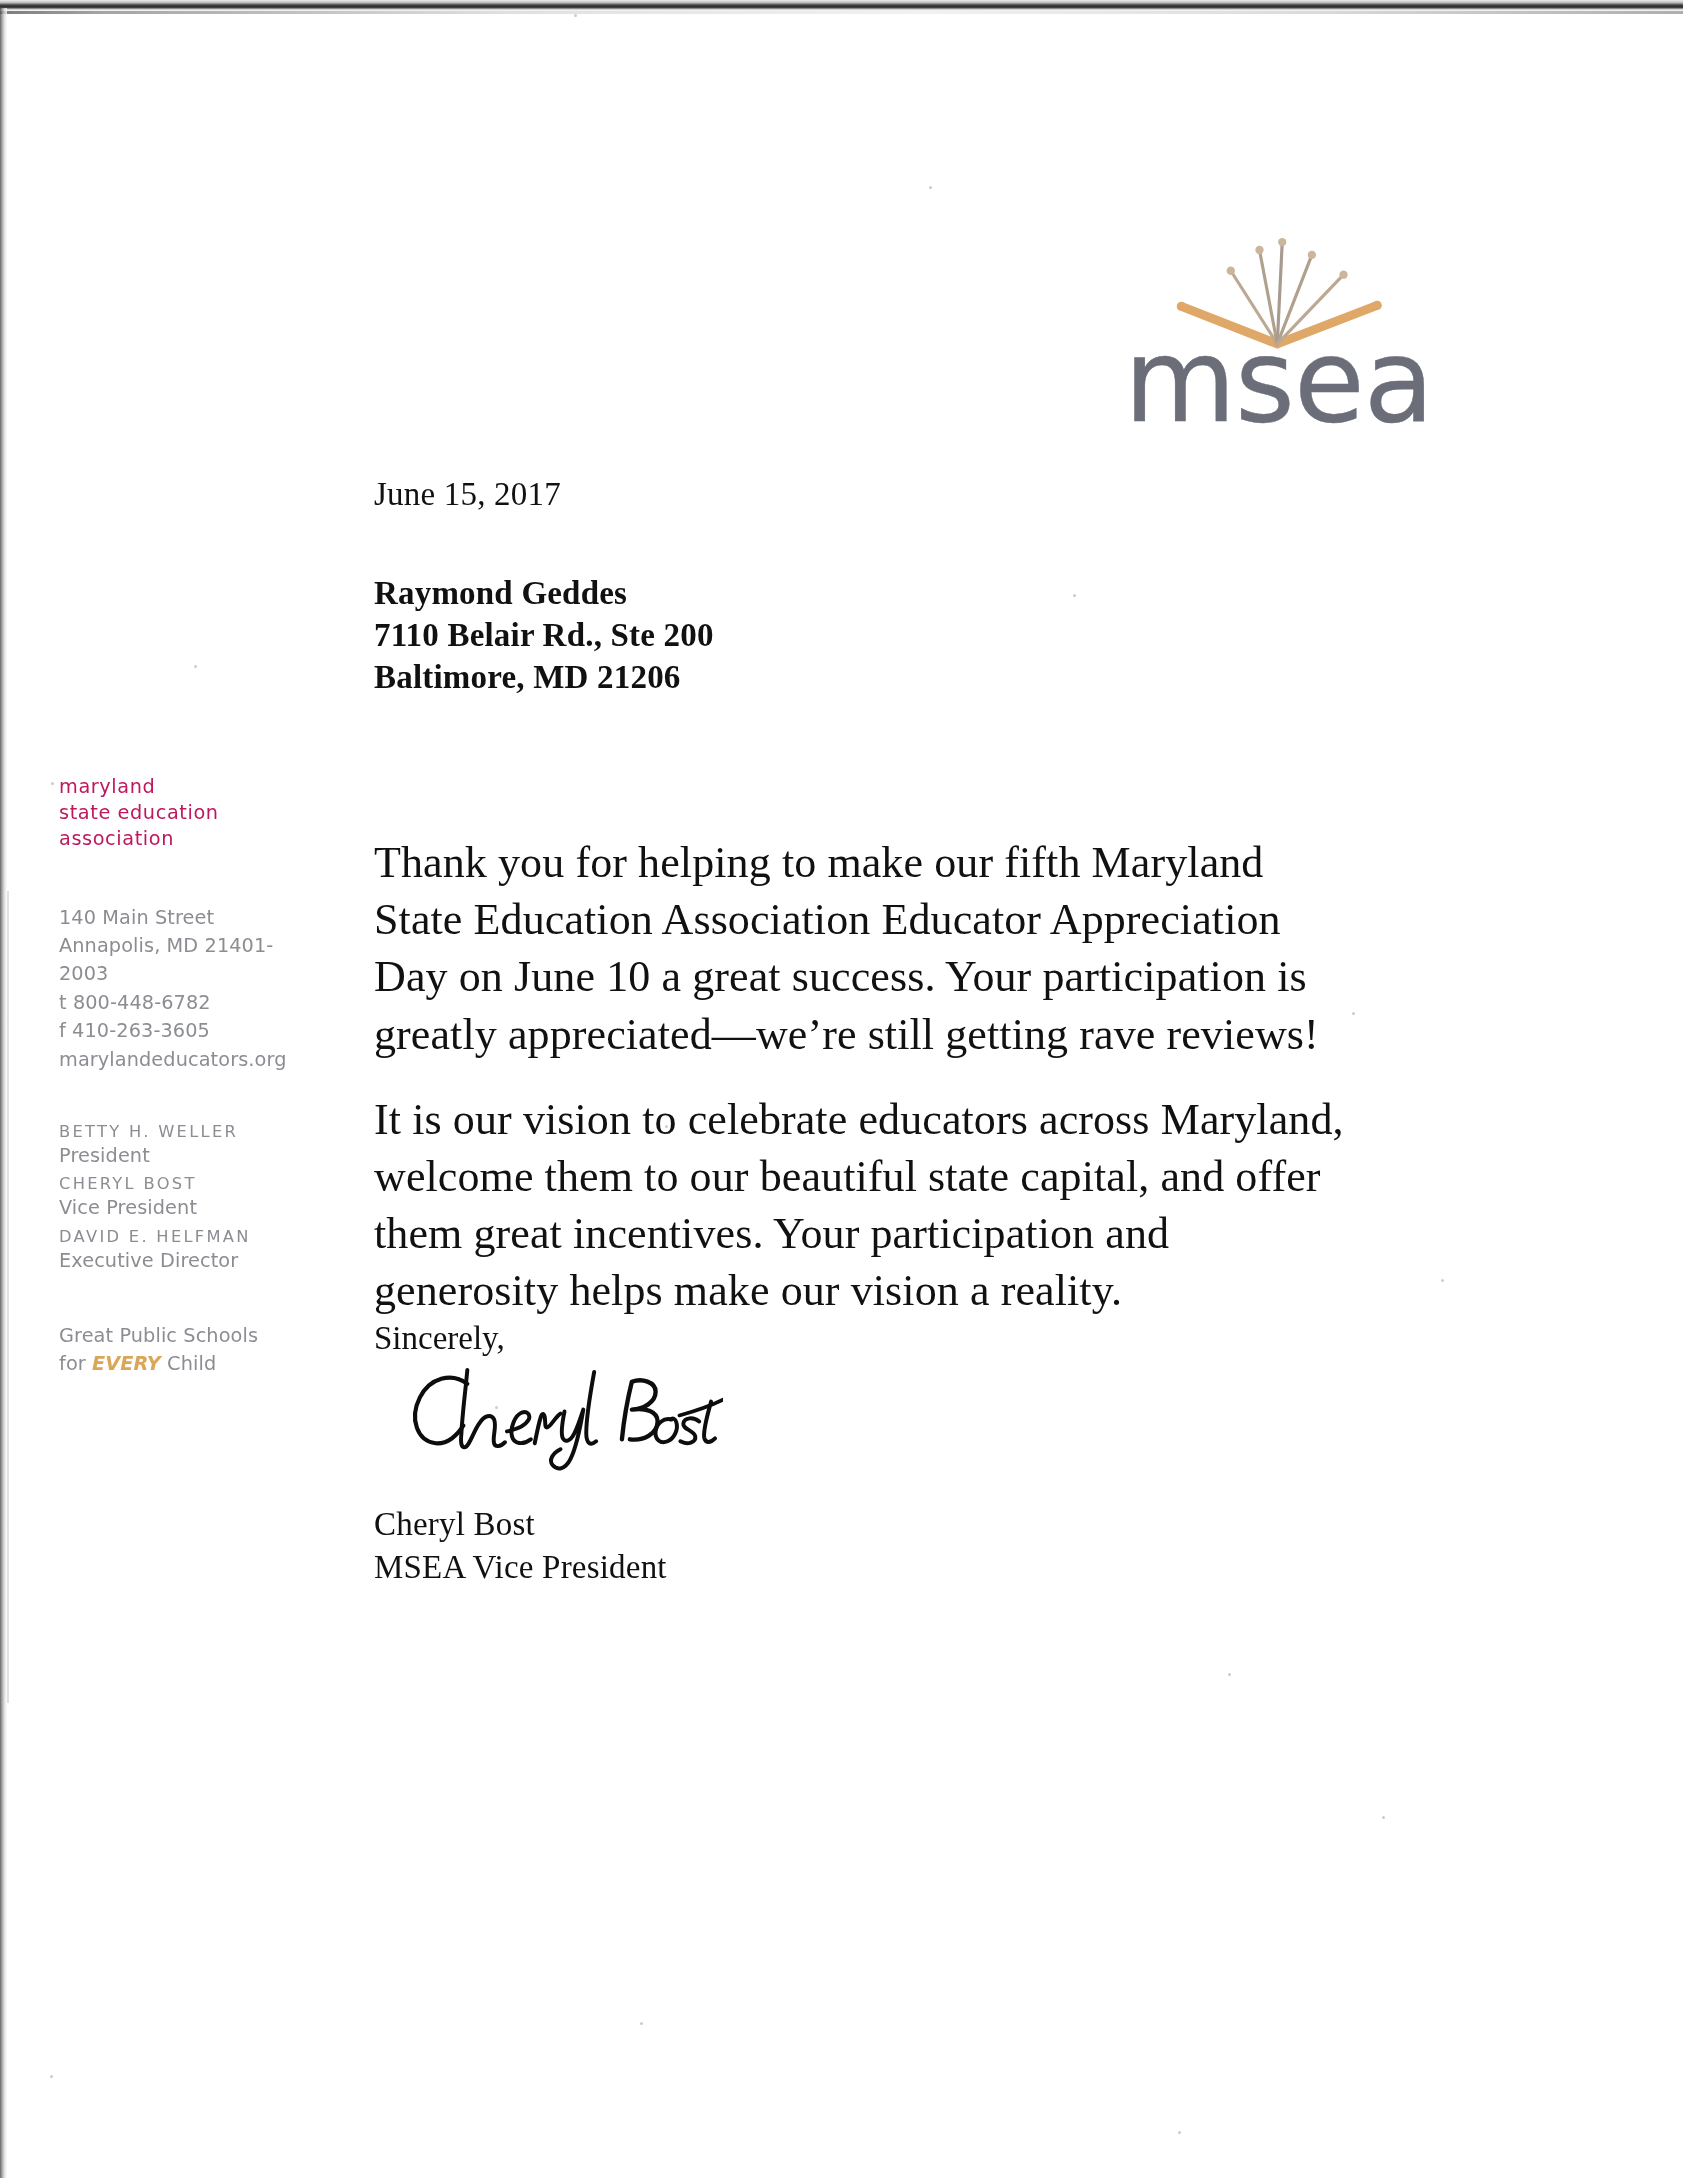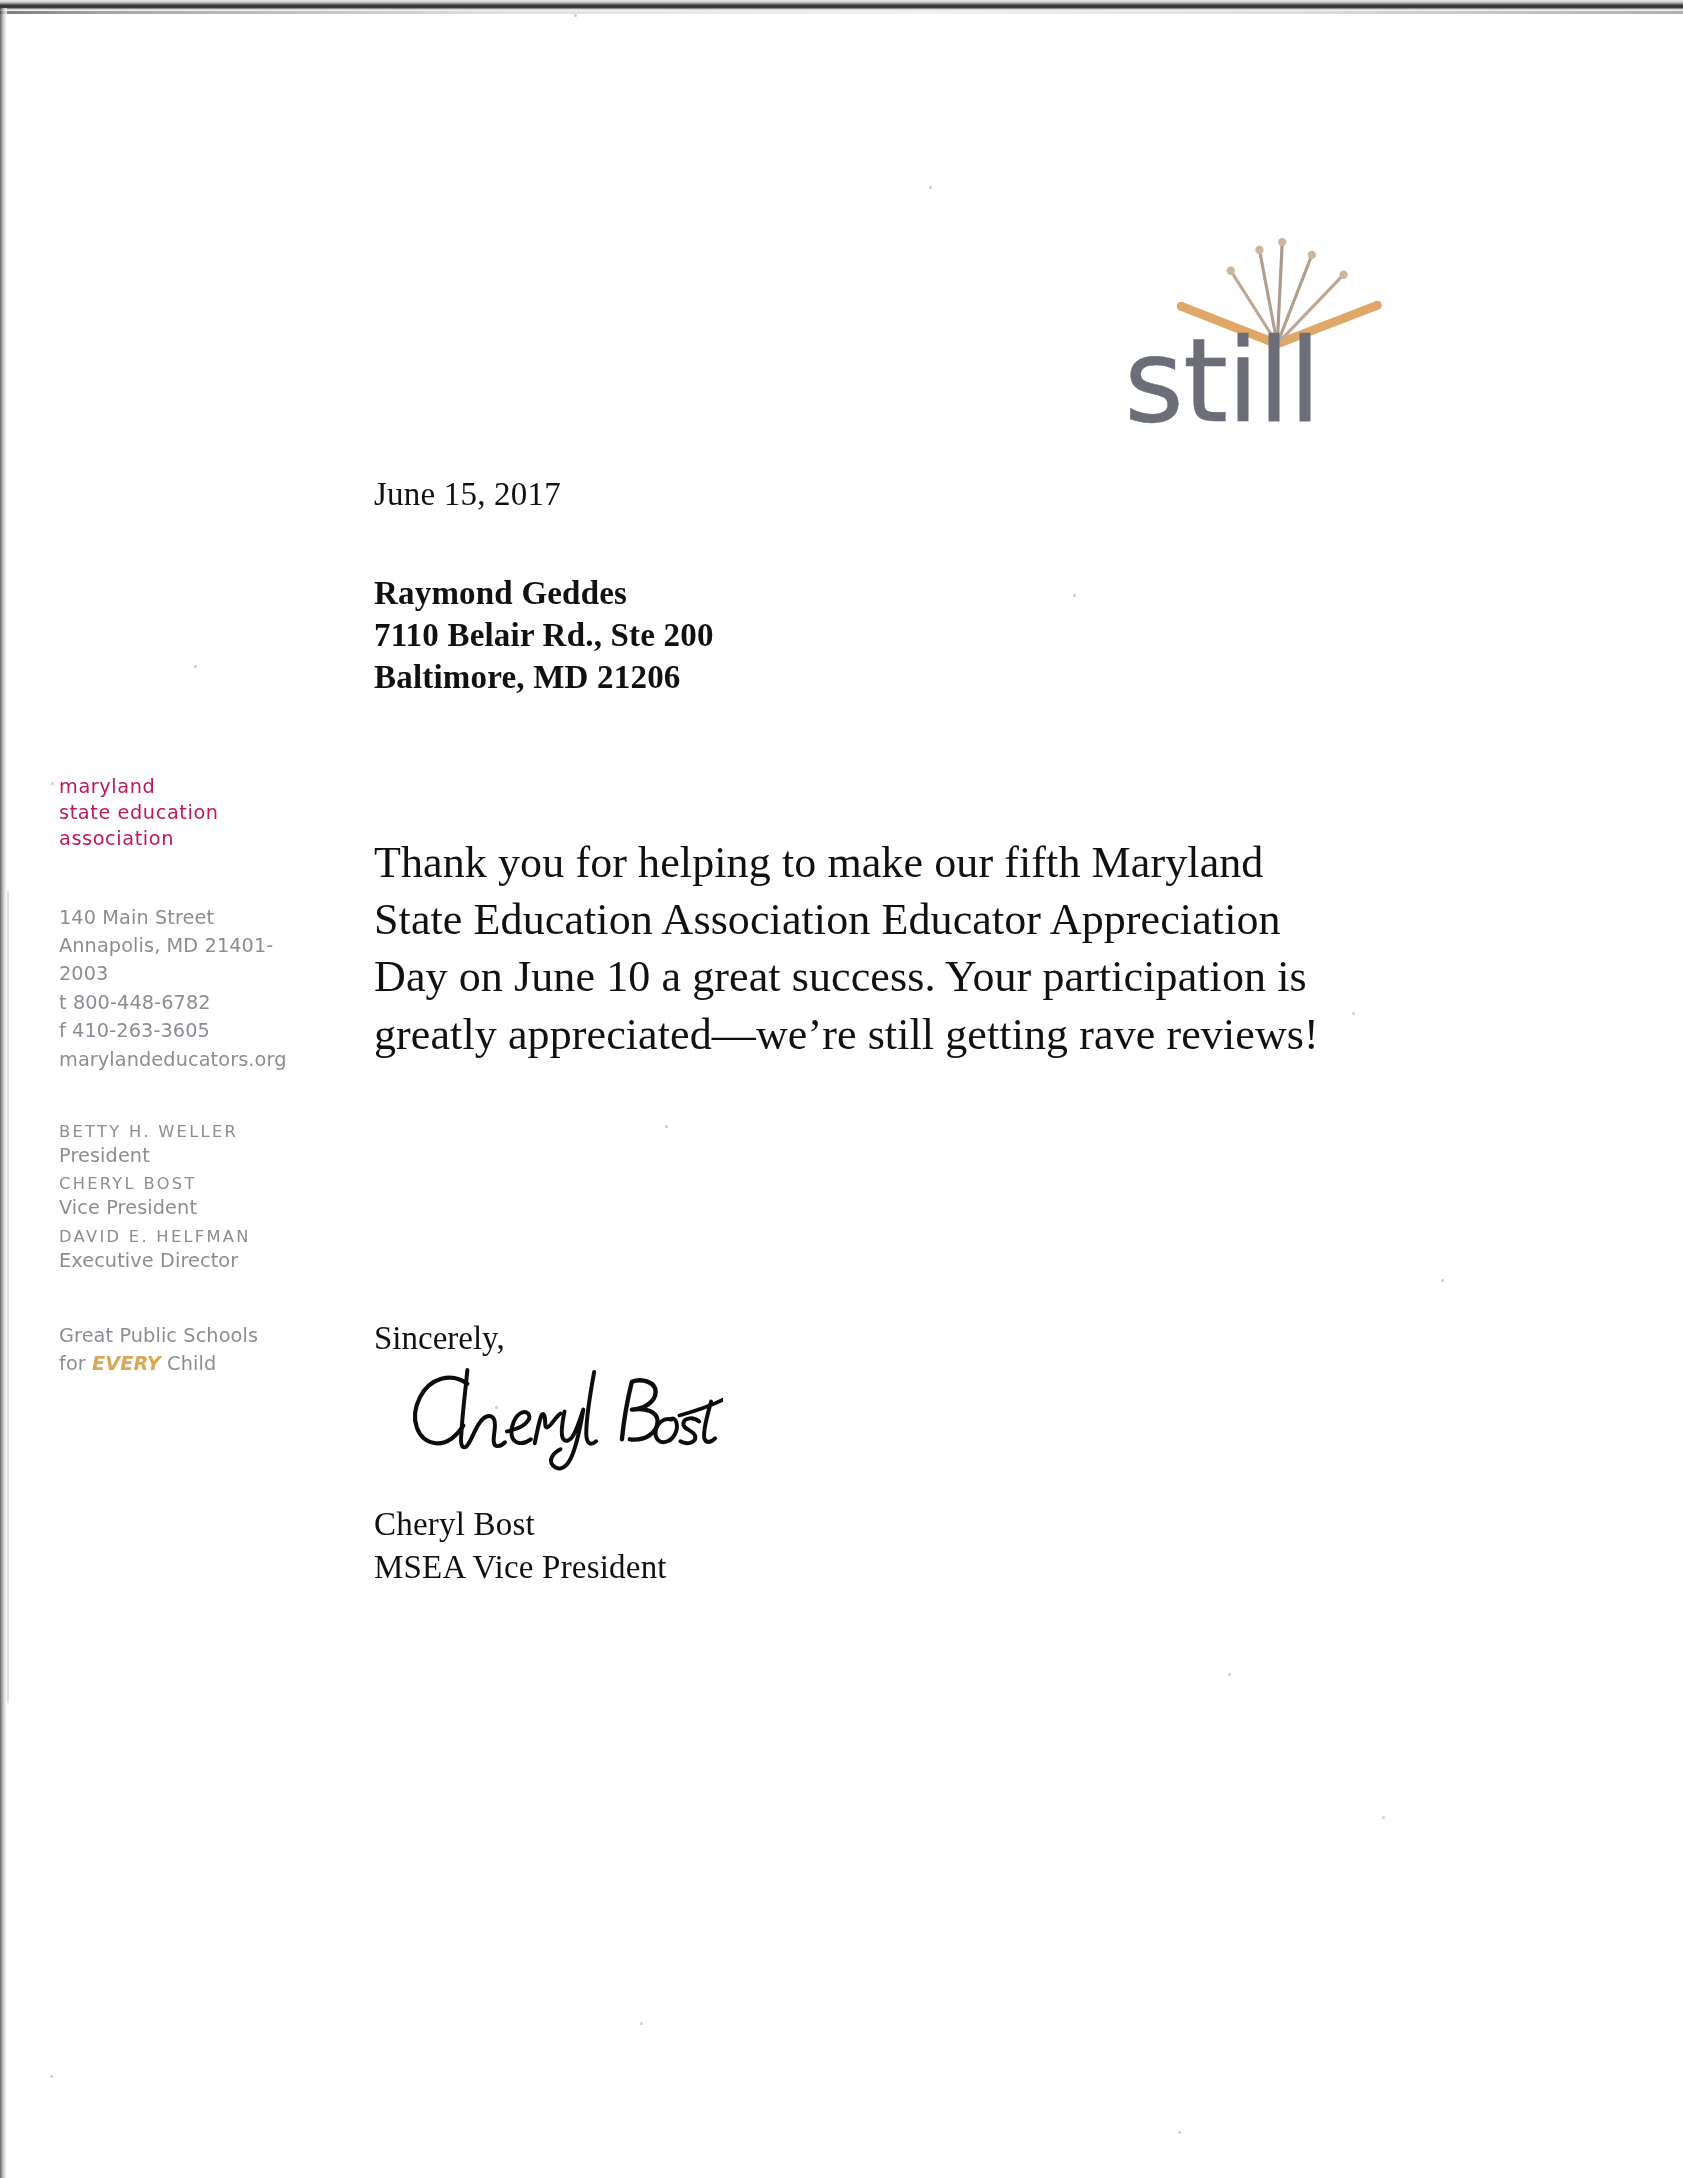--- a/index.html
+++ b/index.html
@@ -230,21 +230,21 @@
     <g fill="#cbb59b">
       <circle cx="58" cy="74" r="4.6" fill="#e0a868"></circle>
       <circle cx="256" cy="73" r="4.6" fill="#e0a868"></circle>
       <circle cx="108" cy="38" r="4.2"></circle>
       <circle cx="137" cy="17" r="4.2"></circle>
       <circle cx="160" cy="9" r="4.2"></circle>
       <circle cx="190" cy="22" r="4.2"></circle>
       <circle cx="222" cy="42" r="4.2"></circle>
     </g>
   </svg>
-  <div class="logo-word">still</div>
+  <div class="logo-word">msea</div>
 </div>
 
 <div class="sidebar">
 
   <div class="sb-org">
     <div>maryland</div>
     <div>state education</div>
     <div>association</div>
   </div>
 
@@ -277,20 +277,21 @@
   <div class="lt-date">June 15, 2017</div>
 
   <div class="lt-address">
     <div>Raymond Geddes</div>
     <div>7110 Belair Rd., Ste 200</div>
     <div>Baltimore, MD  21206</div>
   </div>
 
   <div class="lt-body">
     <p>Thank you for helping to make our fifth Maryland State Education Association Educator Appreciation Day on June 10 a great success. Your participation is greatly appreciated—we’re still getting rave reviews!</p>
+    <p>It is our vision to celebrate educators across Maryland, welcome them to our beautiful state capital, and offer them great incentives. Your participation and generosity helps make our vision a reality.</p>
   </div>
 
   <div class="lt-signoff">Sincerely,</div>
 
   <svg class="lt-signature" width="327" height="119" viewBox="0 0 330 120">
     <g fill="none" stroke="#0d0d0d" stroke-linecap="round" stroke-linejoin="round">
 
       <path d="M72 26 C56 14, 34 20, 24 40 C13 62, 22 84, 40 86 C52 87, 62 78, 68 68" stroke-width="4.2"></path>
 
       <path d="M72 12 C70 34, 67 56, 66 76 C65 86, 66 90, 69 90 C74 90, 78 74, 84 66 C89 58, 96 56, 99 62 C102 69, 97 80, 99 86 C100 90, 105 90, 110 85" stroke-width="4"></path>

